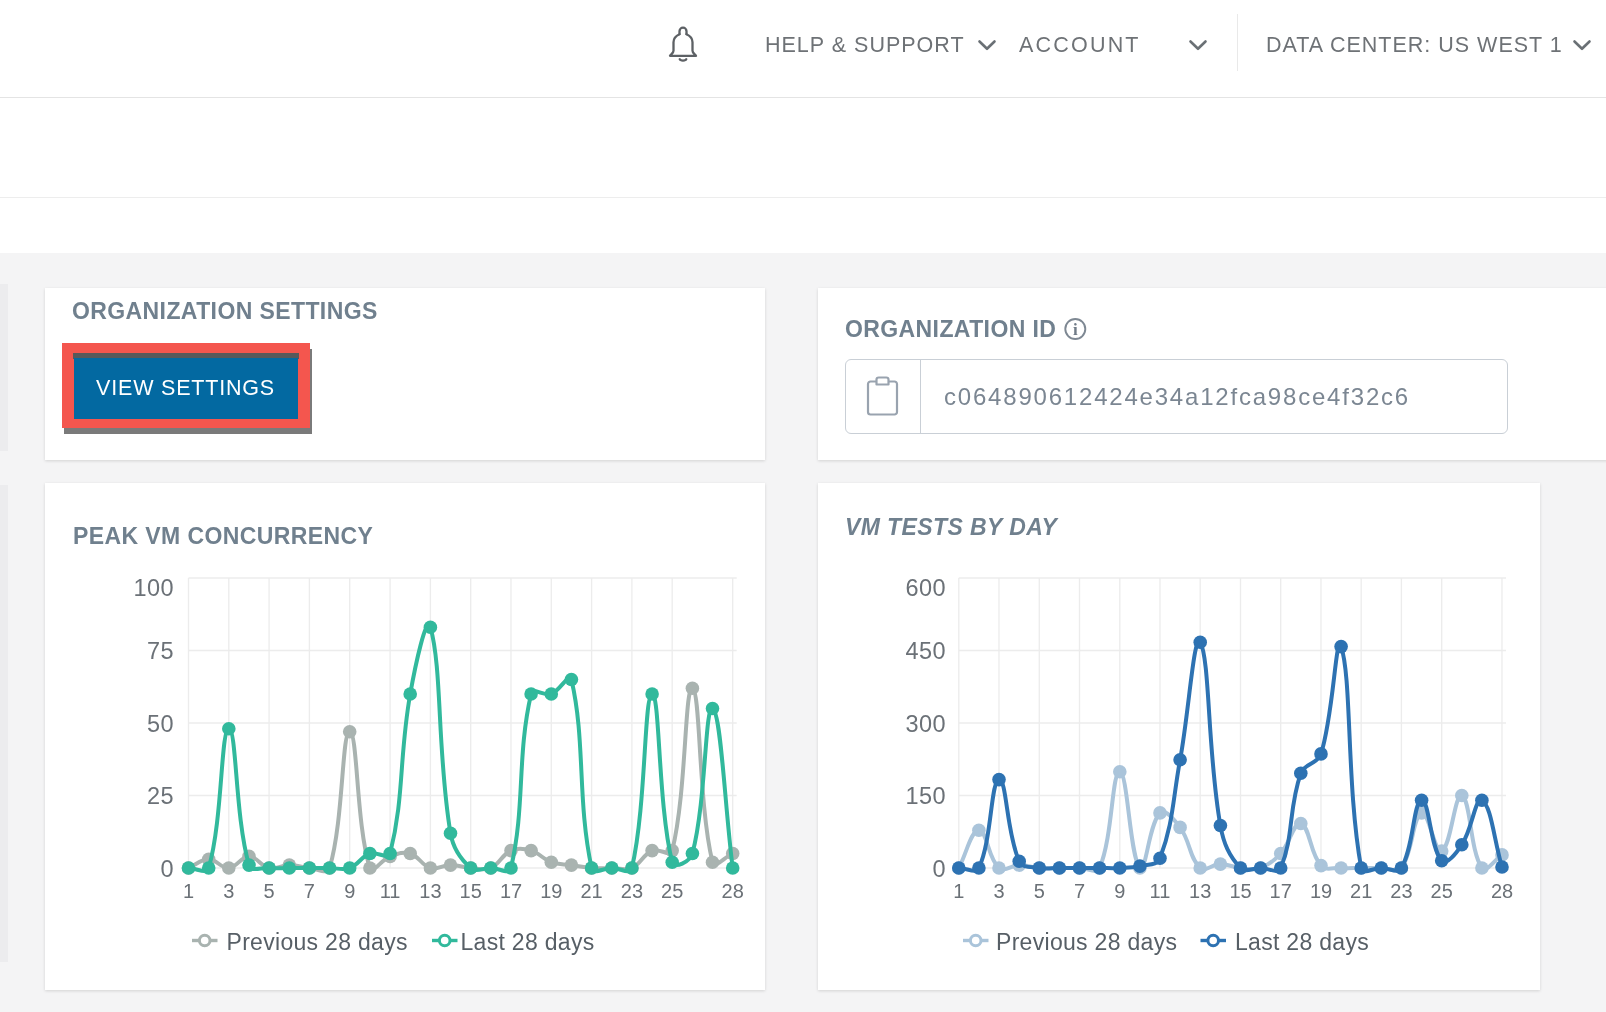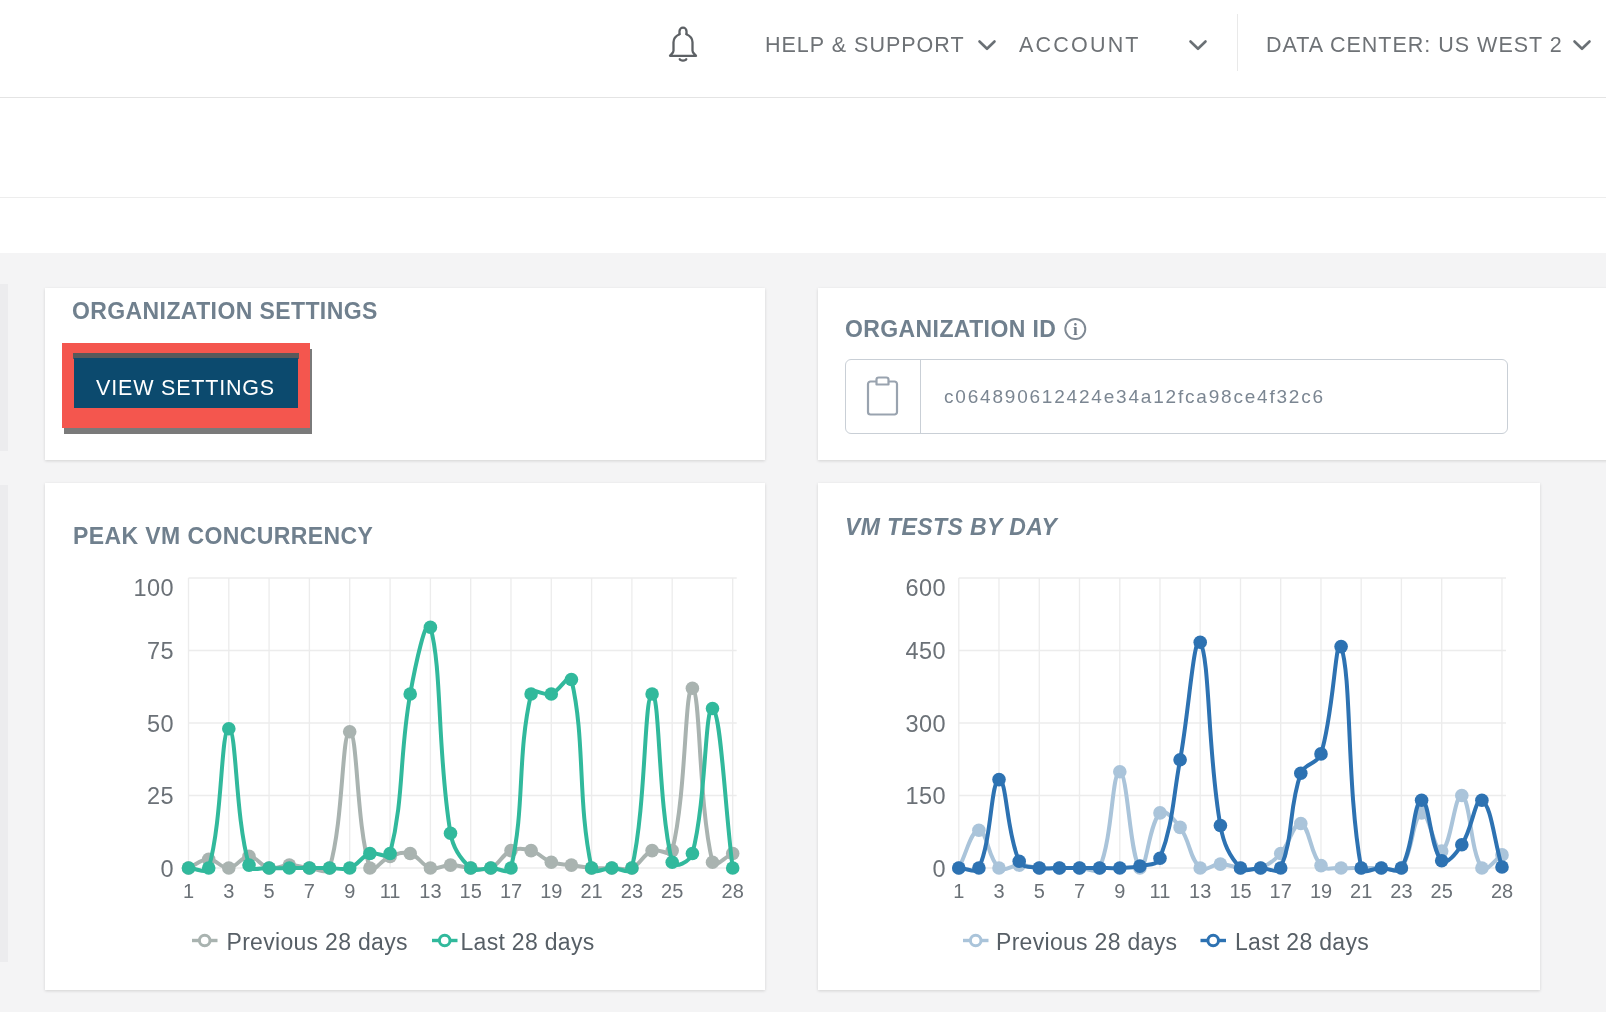--- a/index.html
+++ b/index.html
@@ -26,52 +26,52 @@
     </svg>
   <div class="navtx" style="left:765px;">HELP &amp; SUPPORT</div>
   <svg style="position:absolute;left:977px;top:38.5px;" width="20" height="13" viewBox="0 0 20 13">
 <path d="M2.5 2.5 L10 9.8 L17.5 2.5" fill="none" stroke="#6a7075" stroke-width="2.6" stroke-linecap="round" stroke-linejoin="round"></path>
     </svg>
   <div class="navtx" style="left:1019px;letter-spacing:2.2px;">ACCOUNT</div>
   <svg style="position:absolute;left:1188px;top:38.5px;" width="20" height="13" viewBox="0 0 20 13">
 <path d="M2.5 2.5 L10 9.8 L17.5 2.5" fill="none" stroke="#6a7075" stroke-width="2.6" stroke-linecap="round" stroke-linejoin="round"></path>
     </svg>
   <div style="position:absolute;left:1237px;top:14px;width:1px;height:57px;background:#e9e9e9;"></div>
-  <div class="navtx" style="left:1266px;">DATA CENTER: US WEST 2</div>
+  <div class="navtx" style="left:1266px;">DATA CENTER: US WEST 1</div>
   <svg style="position:absolute;left:1572px;top:38.5px;" width="20" height="13" viewBox="0 0 20 13">
 <path d="M2.5 2.5 L10 9.8 L17.5 2.5" fill="none" stroke="#6a7075" stroke-width="2.6" stroke-linecap="round" stroke-linejoin="round"></path>
     </svg>
 </div>
 <div class="line2"></div>
 <div class="content">
   <div class="sliver" style="left:0;top:31px;width:8px;height:167px;"></div>
   <div class="sliver" style="left:0;top:232px;width:8px;height:477px;"></div>
 
   <div class="card" style="left:45px;top:35px;width:720px;height:172px;">
     <div class="ctitle" style="left:27px;top:10px;">ORGANIZATION SETTINGS</div>
     <div style="position:absolute;left:17px;top:55px;width:248px;height:85px;background:#f4564e;box-shadow:2px 6px 0 rgba(108,108,108,0.9);"></div>
     <div style="position:absolute;left:28px;top:65px;width:226px;height:6px;background:#58595b;"></div>
-    <div style="position:absolute;left:28.5px;top:70px;width:224px;height:50px;background:#0c4a6e;color:#fff;font-size:21.5px;letter-spacing:0.8px;text-align:center;line-height:61px;">VIEW SETTINGS</div>
+    <div style="position:absolute;left:28.5px;top:70px;width:224px;height:61px;background:#0369a1;color:#fff;font-size:21.5px;letter-spacing:0.8px;text-align:center;line-height:61px;">VIEW SETTINGS</div>
   </div>
 
   <div class="card" style="left:818px;top:35px;width:840px;height:172px;padding-left:24px;">
     <div class="ctitle" style="left:27px;top:27.5px;">ORGANIZATION ID</div>
     <svg style="position:absolute;left:246px;top:30px;" width="23" height="23" viewBox="0 0 23 23">
 <circle cx="11.3" cy="11" r="10" fill="none" stroke="#7e8893" stroke-width="1.9"></circle>
 <text x="11.4" y="17.2" font-family="Liberation Serif, serif" font-weight="700" font-size="17" text-anchor="middle" fill="#707b87">i</text>
       </svg>
     <div style="position:absolute;left:27px;top:71px;width:663px;height:75px;border:1px solid #c9cfd6;border-radius:6px;"></div>
     <div style="position:absolute;left:102px;top:72px;width:1px;height:73px;background:#c9cfd6;"></div>
     <svg style="position:absolute;left:48px;top:88px;" width="33" height="41" viewBox="0 0 33 41">
 <g fill="none" stroke="#99a3af" stroke-width="2.2" stroke-linejoin="round">
 <path d="M10.5 5.5 H4.5 A2.5 2.5 0 0 0 2 8 V36 A2.5 2.5 0 0 0 4.5 38.5 H28.5 A2.5 2.5 0 0 0 31 36 V8 A2.5 2.5 0 0 0 28.5 5.5 H22.5"></path>
 <path d="M10.5 8.5 V3.5 C10.5 2.2 11.5 1.5 12.8 1.5 H20.2 C21.5 1.5 22.5 2.2 22.5 3.5 V8.5 Z"></path>
 </g>
       </svg>
-    <div style="position:absolute;left:126px;top:71px;height:75px;line-height:75px;font-size:19px;color:#7b8692;letter-spacing:1.8px;">c064890612424e34a12fca98ce4f32c6</div>
+    <div style="position:absolute;left:126px;top:71px;height:75px;line-height:75px;font-size:24px;color:#7b8692;letter-spacing:1.8px;">c064890612424e34a12fca98ce4f32c6</div>
   </div>
 
   <div class="card" style="left:45px;top:230px;width:720px;height:507px;">
     <div class="ctitle" style="left:28px;top:31px;margin-top:9px;">PEAK VM CONCURRENCY</div>
     <svg width="720" height="506" viewBox="0 0 720 506" style="position:absolute;left:0;top:0">
 <line x1="143.5" y1="95" x2="691.7" y2="95" stroke="#ececec" stroke-width="1.3"></line>
 <line x1="143.5" y1="167.5" x2="691.7" y2="167.5" stroke="#ececec" stroke-width="1.3"></line>
 <line x1="143.5" y1="240" x2="691.7" y2="240" stroke="#ececec" stroke-width="1.3"></line>
 <line x1="143.5" y1="312.5" x2="691.7" y2="312.5" stroke="#ececec" stroke-width="1.3"></line>
 <line x1="143.5" y1="385" x2="691.7" y2="385" stroke="#ececec" stroke-width="1.3"></line>

